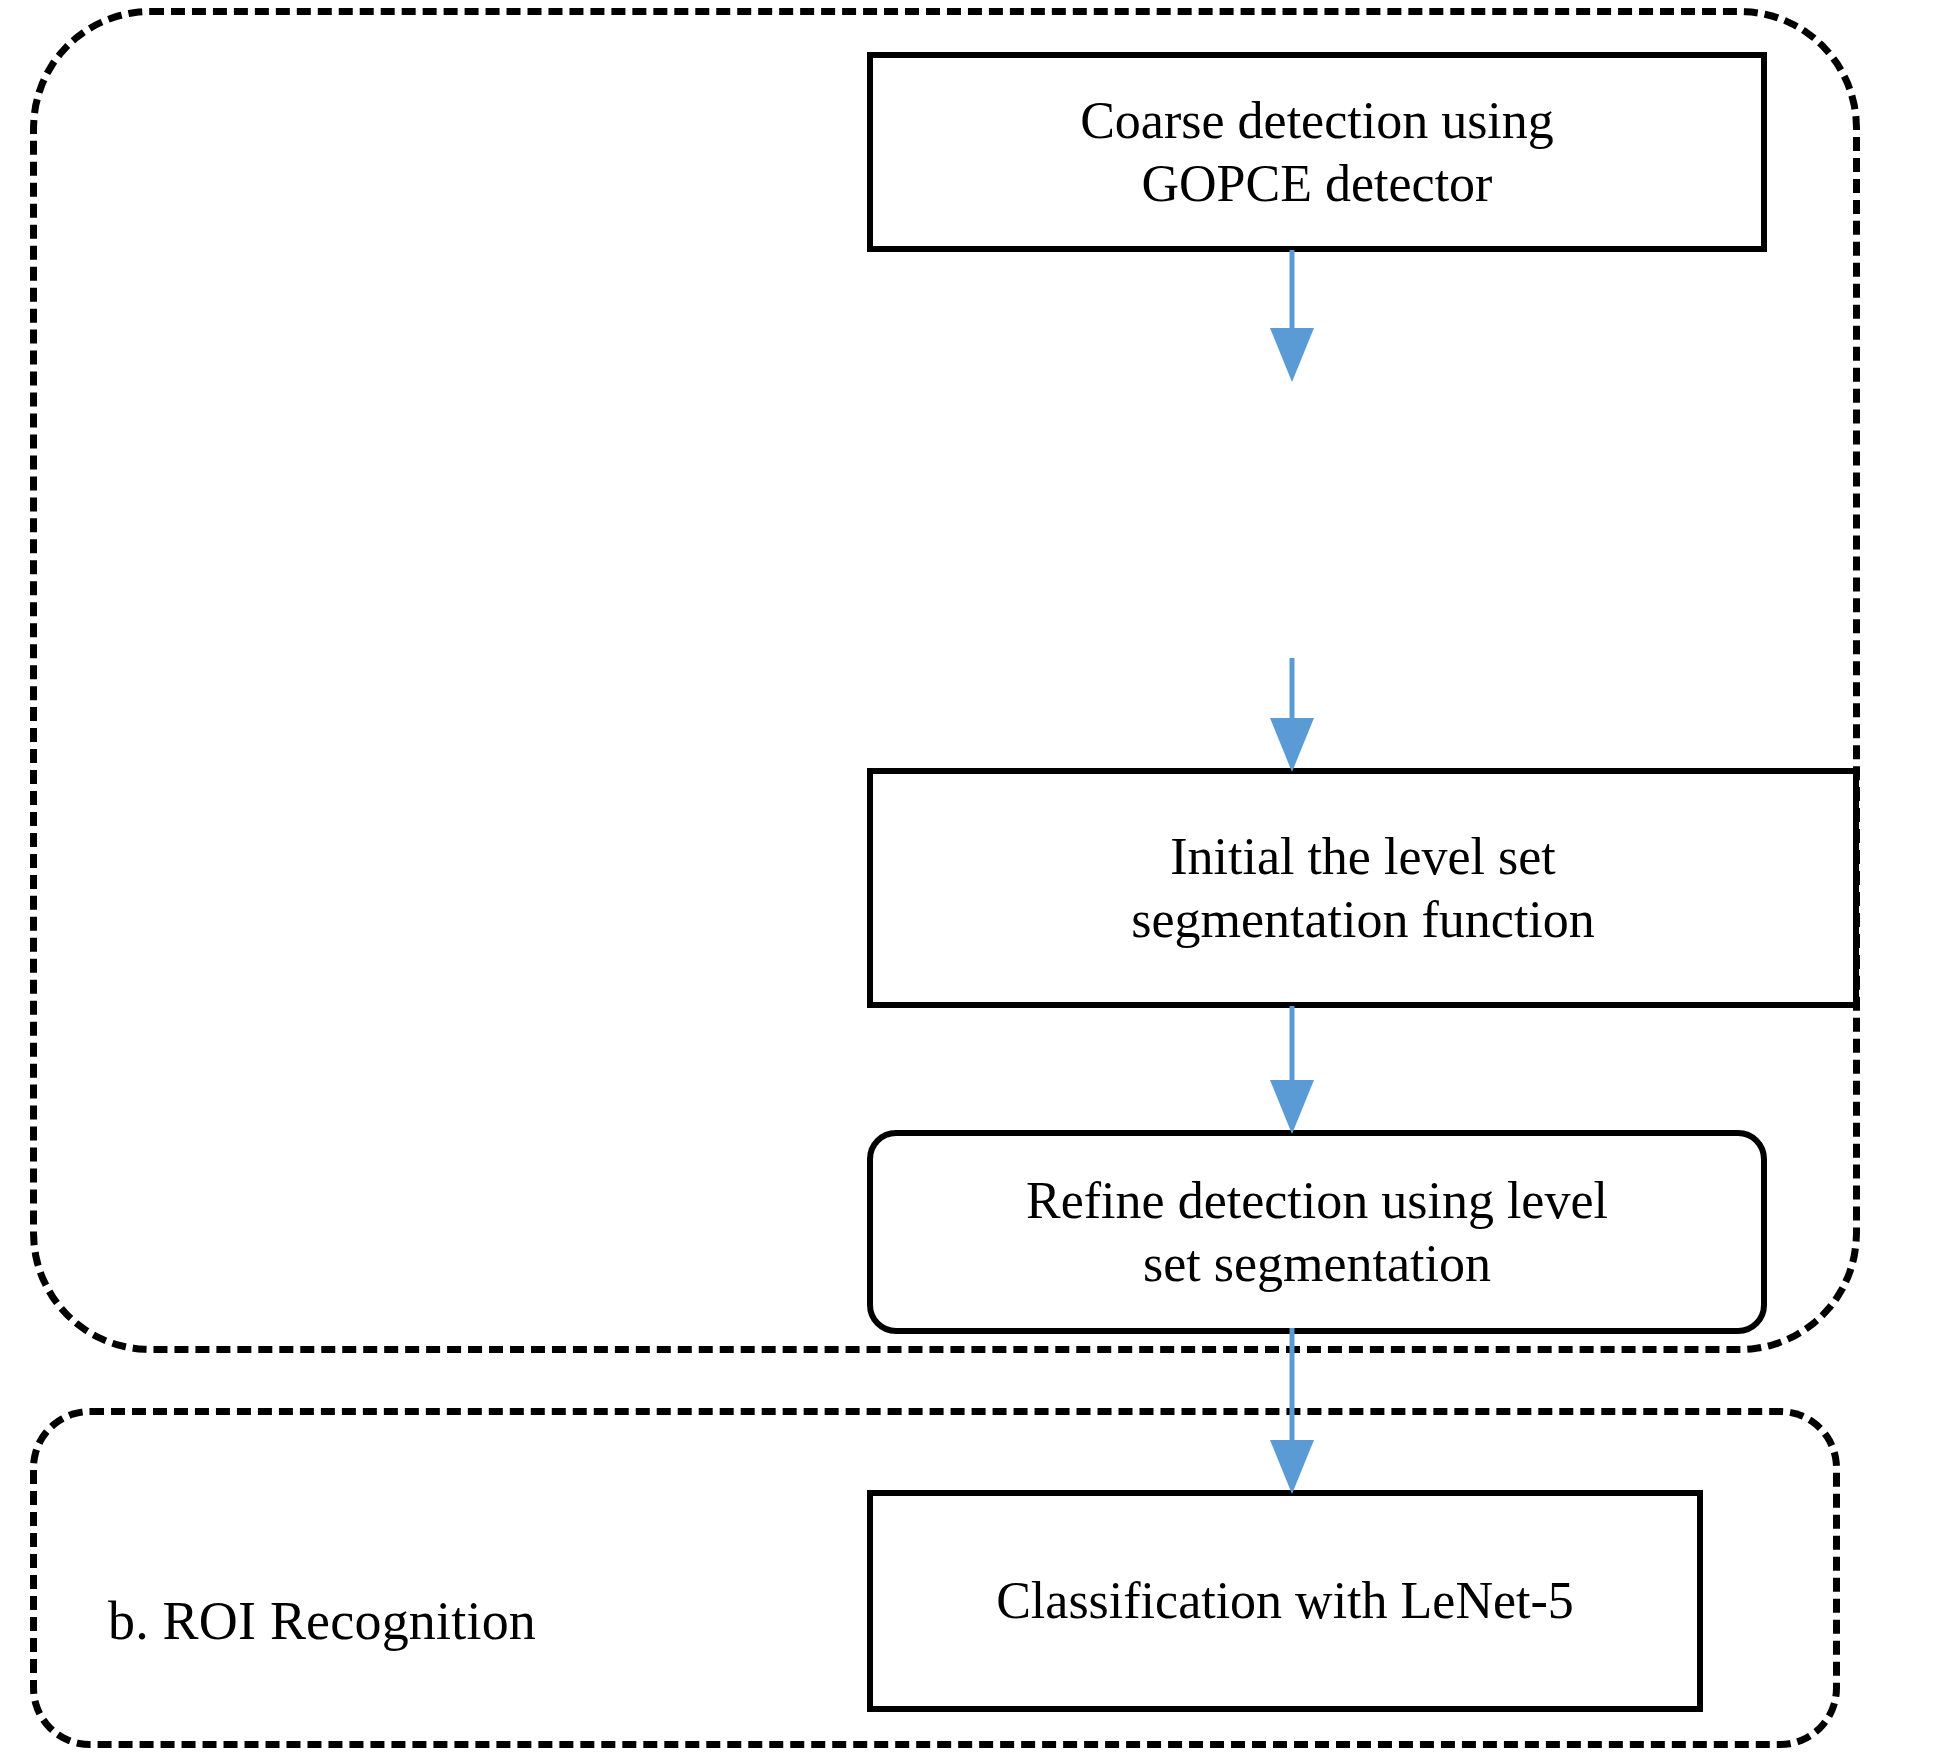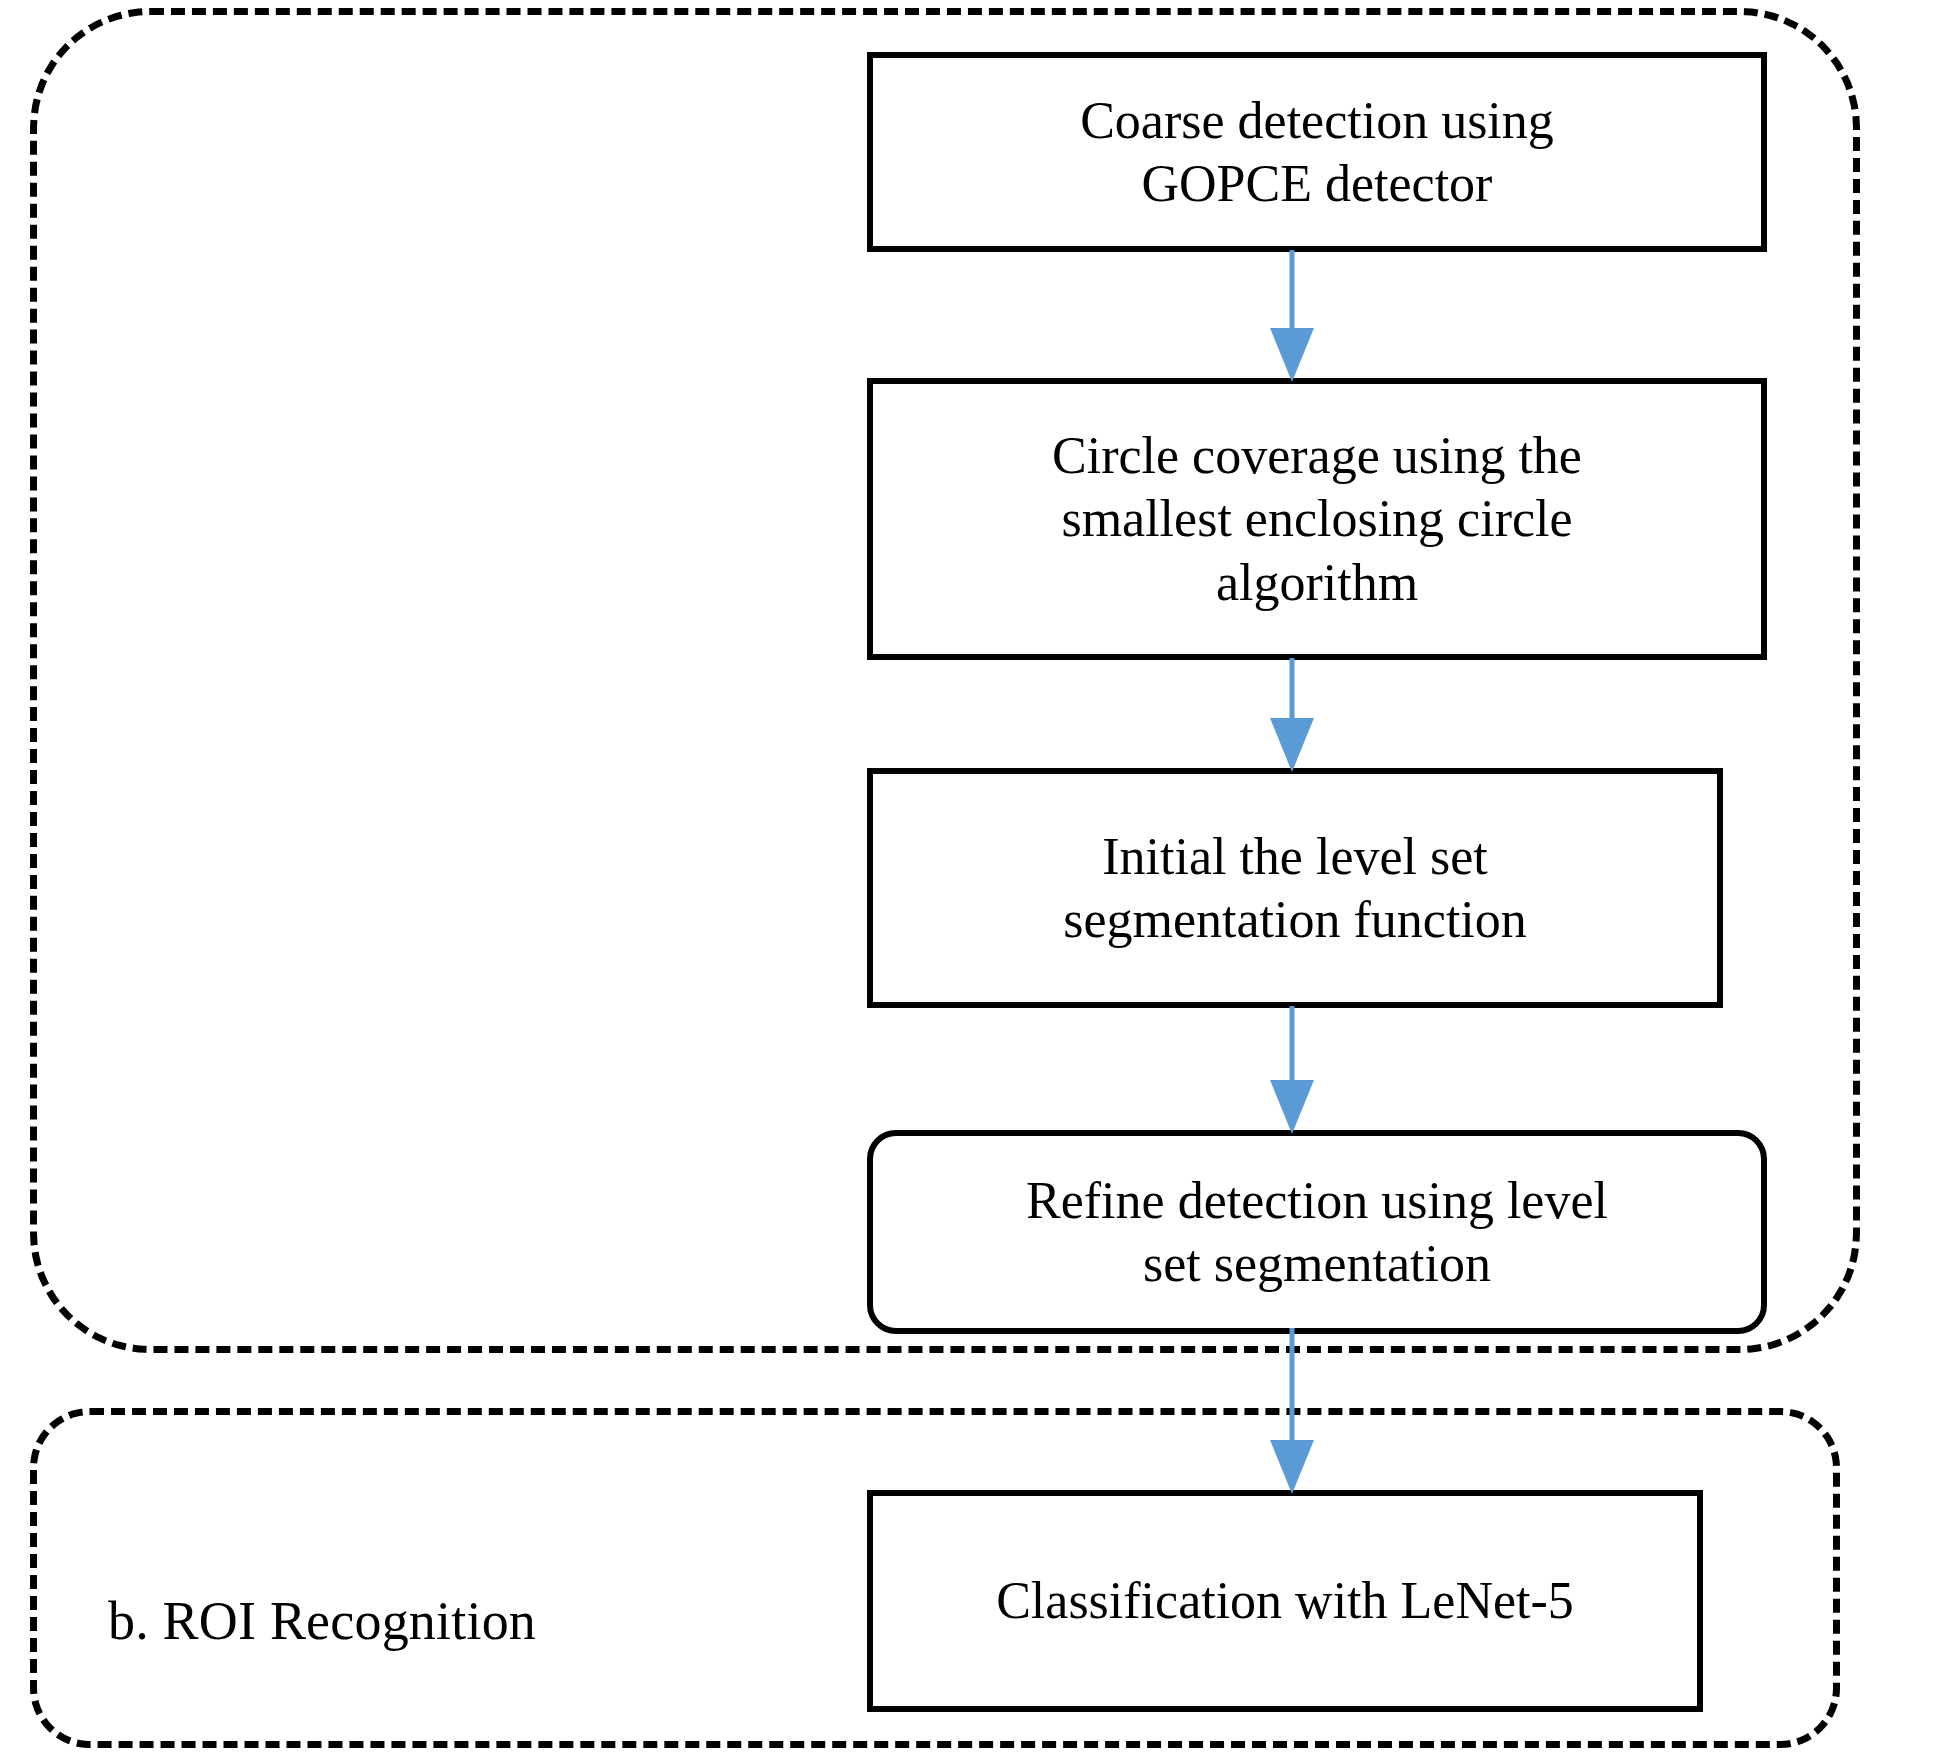--- a/index.html
+++ b/index.html
@@ -71,21 +71,21 @@
   .proc-text {
     color: #000000;
     font-size: 52px;
     line-height: 1.22;
     padding: 0 22px;
     white-space: pre-line;
   }
 
   #box-coarse-detection { left: 827px; top: 52px;   width: 900px; height: 200px; }
   #box-circle-coverage  { left: 827px; top: 378px;  width: 900px; height: 282px; }
-  #box-initial-levelset { left: 827px; top: 768px;  width: 856px; height: 240px; }
+  #box-initial-levelset { left: 827px; top: 768px;  width: 992px; height: 240px; }
   #box-refine-detection { left: 827px; top: 1130px; width: 900px; height: 204px; border-radius: 29px; }
   #box-classification   { left: 827px; top: 1490px; width: 836px; height: 222px; }
 
   
   .arrow {
     position: absolute;
     left: 1262px;
     width: 60px;
     pointer-events: none;
   }
@@ -104,25 +104,20 @@
   <div class="panel" id="panel-roi-extraction"></div>
 
   <div class="panel" id="panel-roi-recognition"></div>
   <div class="panel-label" id="label-roi-recognition">b. ROI Recognition</div>
 
   <div class="proc-box" id="box-coarse-detection">
     <span class="proc-text">Coarse detection using
 GOPCE detector</span>
   </div>
 
-  <div class="proc-box" id="box-circle-coverage">
-    <span class="proc-text">Circle coverage using the
-smallest enclosing circle
-algorithm</span>
-  </div>
 
   <div class="proc-box" id="box-initial-levelset">
     <span class="proc-text">Initial the level set
 segmentation function</span>
   </div>
 
   <div class="proc-box" id="box-refine-detection">
     <span class="proc-text">Refine detection using level
 set segmentation</span>
   </div>

